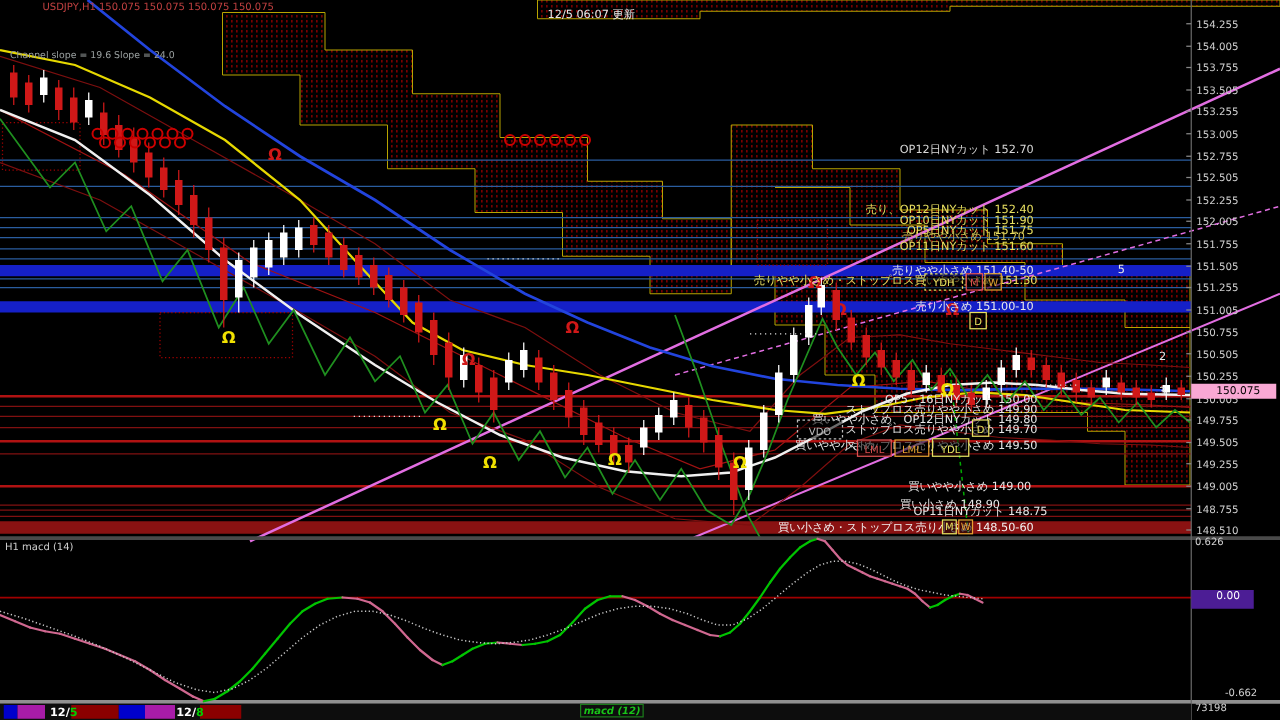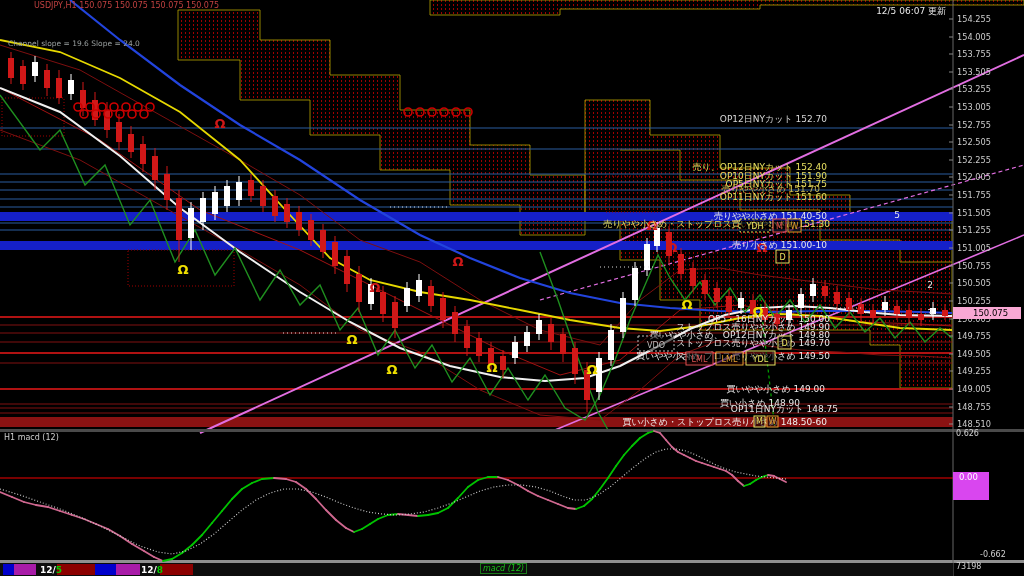--- a/index.html
+++ b/index.html
@@ -3,31 +3,31 @@
 <meta charset="utf-8">
 <style>
   html,body{margin:0;padding:0;background:#000;}
   #stage{position:relative;width:1024px;height:576px;background:#000;overflow:hidden;
          font-family:"DejaVu Sans",sans-serif;}
   #chart-svg{position:absolute;left:0;top:0;}
   .ov{position:absolute;white-space:nowrap;}
   #sym-line{left:2px;top:1px;font-size:8px;color:#c04040;margin-left:32px;}
   #chan-line{left:8px;top:39px;font-size:7.5px;color:#9aa0a0;}
   #big-title{left:26px;top:36px;font-size:40px;font-weight:bold;color:#f2f2f2;letter-spacing:1px;}
-  #updated{top:5px;width:946px;text-align:right;font-size:9px;color:#e8e8e8;left:0;}
+  #updated{top:5px;width:946px;text-align:center;font-size:9px;color:#e8e8e8;left:0;}
   #macd-label{left:4px;top:433px;font-size:8px;color:#cfcfcf;}
   #price-tag{left:953px;top:307px;width:48px;height:12px;background:#f9a8d4;color:#000;
              font-size:8.5px;line-height:12px;padding-left:20px;}
-  #zero-tag{left:953px;top:472px;width:30px;height:28px;background:#d946ef;color:#fff;
-            font-size:8.5px;line-height:11px;padding-left:6px;}
+  #zero-tag{left:953px;top:472px;width:30px;height:15px;background:#4c1d95;color:#fff;
+            font-size:8.5px;line-height:11px;padding-left:20px;}
   #macd-top{left:956px;top:429px;font-size:8px;color:#d0d0d0;}
   #macd-min{left:956px;top:550px;font-size:8px;color:#d0d0d0;margin-left:24px;}
   #macd-extra{left:956px;top:562px;font-size:8px;color:#d0d0d0;}
-  #macd-green{left:480px;top:563px;font-size:8px;color:#18c418;border:1px solid #1a7a1a;
-              padding:0 2px;font-style:italic;}
+  #macd-green{left:464px;top:563px;font-size:8px;color:#18c418;border:1px solid #1a7a1a;
+              padding:0 2px;font-style:italic;font-weight:bold;}
 </style>
 </head>
 <body>
 
 <div id="stage">
   <svg id="chart-svg" width="1024" height="576">
       <defs>
         <pattern id="cl" width="4" height="4" patternUnits="userSpaceOnUse">
           <rect x="1" y="0" width="1" height="2" fill="#9e0000"></rect>
         </pattern>
@@ -458,20 +458,20 @@
       <rect x="57" y="564" width="38" height="11" fill="#8b0000"></rect>
       <rect x="95" y="564" width="21" height="11" fill="#0000cc"></rect>
       <rect x="116" y="564" width="24" height="11" fill="#a81ca8"></rect>
       <rect x="160" y="564" width="33" height="11" fill="#8b0000"></rect>
       <text x="40" y="573" fill="#ffffff" font-size="9" text-anchor="start" font-family="&quot;DejaVu Sans&quot;,sans-serif" font-weight="bold"><tspan>12/</tspan><tspan fill="#00cc00">5</tspan></text>
       <text x="141" y="573" fill="#ffffff" font-size="9" text-anchor="start" font-family="&quot;DejaVu Sans&quot;,sans-serif" font-weight="bold"><tspan>12/</tspan><tspan fill="#00cc00">8</tspan></text>
     </svg>
   <div class="ov" id="sym-line">USDJPY,H1  150.075 150.075 150.075 150.075</div>
   <div class="ov" id="chan-line">Channel slope = 19.6  Slope = 24.0</div>
   <div class="ov" id="updated">12/5 06:07 更新</div>
-  <div class="ov" id="macd-label">H1 macd (12)</div>
+  <div class="ov" id="macd-label">H1 macd (14)</div>
   <div class="ov" id="price-tag">150.075</div>
   <div class="ov" id="zero-tag">0.00</div>
   <div class="ov" id="macd-top">0.626</div>
   <div class="ov" id="macd-min">-0.662</div>
   <div class="ov" id="macd-extra">73198</div>
   <div class="ov" id="macd-green">macd (12)</div>
 </div>
 
 </body></html>

